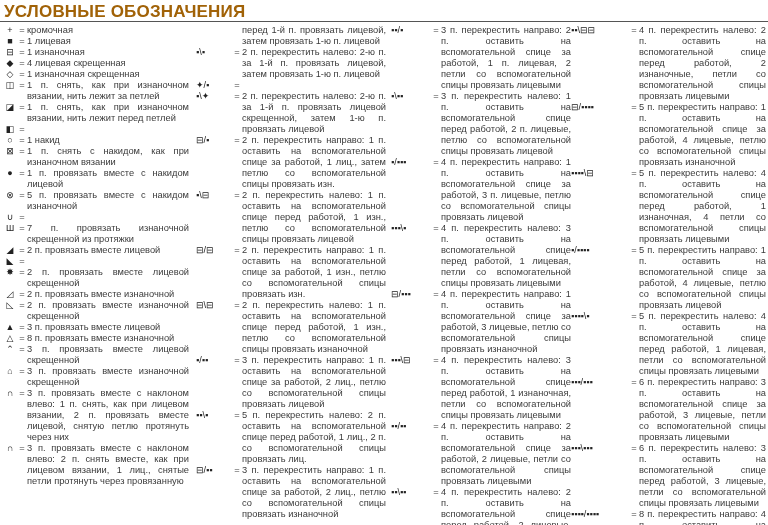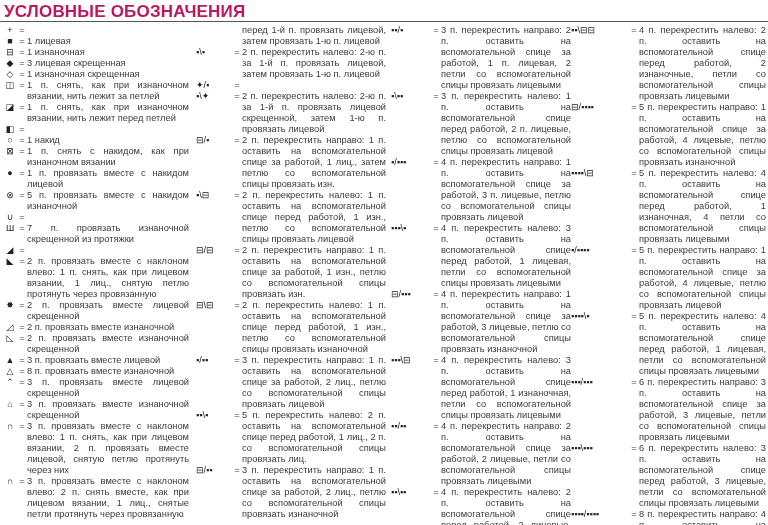--- a/index.html
+++ b/index.html
@@ -1,19 +1,19 @@
 <!DOCTYPE html>
 <html><head>
 <meta charset="utf-8">
 <style>
   html, body { margin:0; padding:0; background:#ffffff; }
   body { width:768px; height:525px; overflow:hidden; position:relative;
          font-family:"Liberation Sans", sans-serif; color:#3a3a3a; }
   .title { position:absolute; left:4px; top:2px; font-family:"Liberation Sans", sans-serif;
-           font-weight:bold; font-size:17px; letter-spacing:0.2px; color:#be185d; }
+           font-weight:bold; font-size:17px; letter-spacing:0.2px; color:#a16207; }
   .rule { position:absolute; left:0; right:0; top:21px; height:1px; background:#555; }
   .col { position:absolute; top:25px; font-size:9.3px; line-height:11px; }
   .c1 { left:3px; width:186px; }
   .c2 { left:196px; width:190px; }
   .c3 { left:391px; width:180px; }
   .c4 { left:571px; width:195px; }
   .entry { display:flex; align-items:flex-start; margin-bottom:0px; }
   .sym { flex:0 0 auto; font-size:9px; color:#222; white-space:nowrap; }
   .c1 .sym { width:14px; text-align:center; }
   .c2 .sym { width:36px; text-align:left; }
@@ -25,35 +25,36 @@
 </head>
 <body>
 
 <div class="title">УСЛОВНЫЕ ОБОЗНАЧЕНИЯ</div>
 <div class="rule"></div>
 
 <div class="col c1">
     <div class="entry">
       <span class="sym">+</span>
       <span class="eq">=</span>
+      <span class="desc">кромочная</span>
     </div>
     <div class="entry">
       <span class="sym">■</span>
       <span class="eq">=</span>
       <span class="desc">1 лицевая</span>
     </div>
     <div class="entry">
       <span class="sym">⊟</span>
       <span class="eq">=</span>
       <span class="desc">1 изнаночная</span>
     </div>
     <div class="entry">
       <span class="sym">◆</span>
       <span class="eq">=</span>
-      <span class="desc">3 лицевая скрещенная</span>
+      <span class="desc">4 лицевая скрещенная</span>
     </div>
     <div class="entry">
       <span class="sym">◇</span>
       <span class="eq">=</span>
       <span class="desc">1 изнаночная скрещенная</span>
     </div>
     <div class="entry">
       <span class="sym">◫</span>
       <span class="eq">=</span>
       <span class="desc">1 п. снять, как при изнаночном вязании, нить лежит за петлей</span>
@@ -92,25 +93,25 @@
       <span class="eq">=</span>
     </div>
     <div class="entry">
       <span class="sym">Ш</span>
       <span class="eq">=</span>
       <span class="desc">7 п. провязать изнаночной скрещенной из протяжки</span>
     </div>
     <div class="entry">
       <span class="sym">◢</span>
       <span class="eq">=</span>
+      <span class="desc">2 п. провязать вместе лицевой</span>
     </div>
     <div class="entry">
       <span class="sym">◣</span>
       <span class="eq">=</span>
-      <span class="desc">2 п. провязать вместе с наклоном влево: 1 п. снять, как при лицевом вязании, 1 лиц., снятую петлю протянуть через провязанную</span>
     </div>
     <div class="entry">
       <span class="sym">✸</span>
       <span class="eq">=</span>
       <span class="desc">2 п. провязать вместе лицевой скрещенной</span>
     </div>
     <div class="entry">
       <span class="sym">◿</span>
       <span class="eq">=</span>
       <span class="desc">2 п. провязать вместе изнаночной</span>

